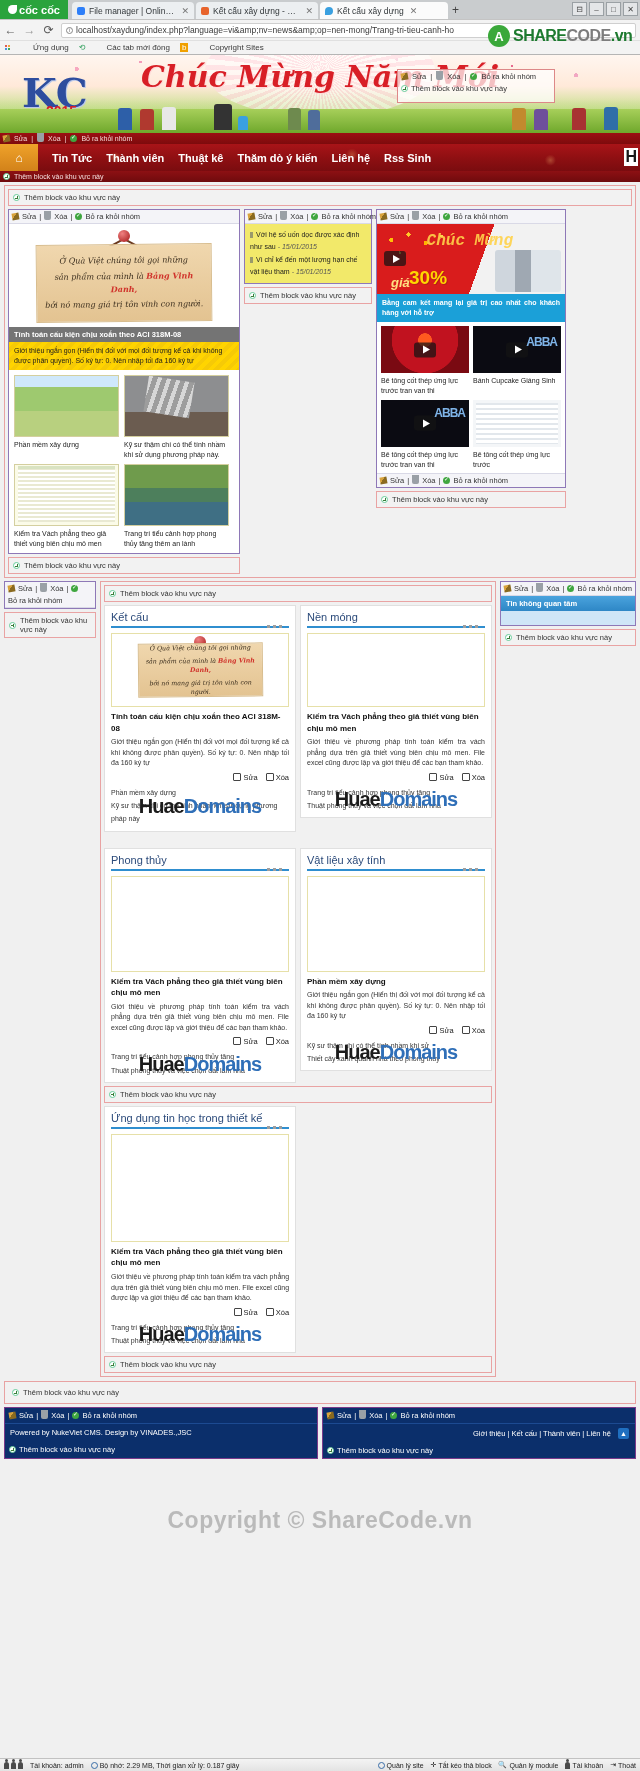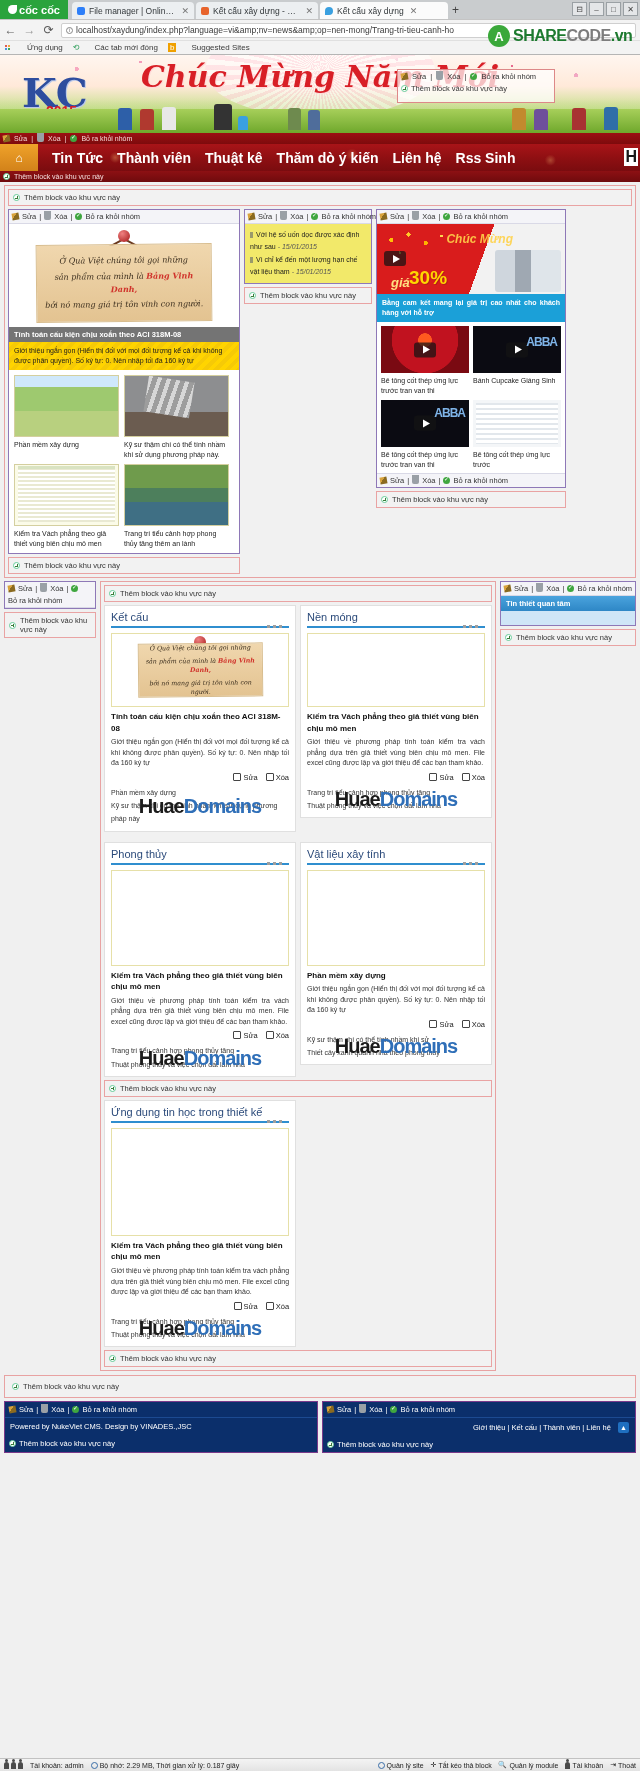--- a/index.html
+++ b/index.html
@@ -30,21 +30,21 @@
     align-items:center; gap:6px; padding:0 4px; border-top:1px solid #c4c4c4;}
   .navbtn{ font-size:12px; color:#9a9a9a; width:13px; text-align:center;}
   .navbtn.on{ color:#5b5b5b;}
   .omni{ flex:1; height:15px; background:#fff; border:1px solid #cfcfcf;
     border-radius:2px; display:flex;align-items:center; gap:3px; padding:0 4px;
     font-size:8.5px; color:#3a3a3a; overflow:hidden; white-space:nowrap;}
   .omni .infoi{ width:7px;height:7px;border:1px solid #888;border-radius:50%;
     font-size:5px; color:#666; display:flex;align-items:center;justify-content:center; flex:none;}
   .bookbar{ height:14px; background:#f3f3f3; display:flex; align-items:center;
     gap:10px; padding:0 5px; font-size:8px; color:#3a3a3a; border-top:1px solid #e0e0e0;}
-  .bookbar .bi{ display:flex;align-items:flex-end;gap:15px;}
+  .bookbar .bi{ display:flex;align-items:flex-end;gap:21px;}
   .grid3{ display:inline-block; width:7px;height:7px;
     background:
       radial-gradient(circle 1px at 1px 1px,#e05a4f 99%,transparent),
       radial-gradient(circle 1px at 4px 1px,#f0a63c 99%,transparent),
       radial-gradient(circle 1px at 1px 4px,#4b8fe0 99%,transparent),
       radial-gradient(circle 1px at 4px 4px,#3fa85a 99%,transparent);}
   .sharebadge{ position:absolute; right:2px; top:19px; width:150px;height:34px;
     display:flex; align-items:center; gap:3px; pointer-events:none;}
   .sharebadge .ring{ width:22px;height:22px;border-radius:50%;background:#3aa83a;
     display:flex;align-items:center;justify-content:center;color:#fff;font-size:13px;font-weight:bold;}
@@ -92,21 +92,21 @@
     display:flex; align-items:center;}
   .navwrap:before{ content:""; position:absolute; inset:0;
     background:radial-gradient(circle 8px at 18% 50%, rgba(255,200,120,.35) 0%, transparent 70%),
                radial-gradient(circle 9px at 55% 40%, rgba(255,190,110,.3) 0%, transparent 70%),
                radial-gradient(circle 8px at 86% 60%, rgba(255,200,120,.3) 0%, transparent 70%);}
   .homecell{ position:relative; width:38px; height:27px;
     background:linear-gradient(180deg,#efa22a,#d2821a);
     display:flex;align-items:center;justify-content:center; color:#fff; font-size:12px;}
   .navwrap ul{ position:relative; list-style:none; display:flex; align-items:center; gap:14px;
     padding-left:14px; }
-  .navwrap li{ color:#fff; font-size:14px; font-weight:bold; white-space:nowrap;}
+  .navwrap li{ color:#fff; font-size:11px; font-weight:bold; white-space:nowrap;}
   .navH{ position:absolute; right:2px; top:4px; font-size:16px; font-weight:bold;
     color:#1a1a1a; background:#fff; padding:0 1px;}
   .addbar{ height:11px; background:linear-gradient(180deg,#8d1013,#6f0b0d);
     display:flex;align-items:center; gap:4px; padding:0 3px; font-size:7px; color:#f6dede;}
 
   
   .addzone{ border:1px solid #e9a3a3; background:#f2f2f2; color:#333;
     font-size:7.5px; padding:3px 4px; display:flex;align-items:center;gap:4px;}
   .plusi{ display:inline-block; width:7px;height:7px;border:1px solid #6c9; border-radius:50%;
     position:relative; flex:none; background:#fff;}
@@ -179,22 +179,22 @@
   
   .vidhero{ position:relative; height:70px;
     background:linear-gradient(110deg,#d91c1c 0 55%, #f2f2f2 55% 100%);}
   .vidhero .blossom{ position:absolute; left:4px; top:4px; width:86px;height:40px;
     background:
       radial-gradient(circle 3px at 12% 30%,#ffc107 70%,transparent 71%),
       radial-gradient(circle 3px at 32% 16%,#ffca28 70%,transparent 71%),
       radial-gradient(circle 3px at 52% 38%,#ffb300 70%,transparent 71%),
       radial-gradient(circle 2px at 70% 20%,#ffd54f 70%,transparent 71%),
       radial-gradient(circle 2px at 22% 62%,#ffd54f 70%,transparent 71%);}
-  .vidhero .cmnm{ position:absolute; right:52px; top:8px; font-family:Liberation Sans, sans-serif;
-    font-style:italic; font-weight:bold; font-size:12px; color:#ffd24a; opacity:.9;}
+  .vidhero .cmnm{ position:absolute; right:52px; top:8px; font-family:Liberation Mono, monospace;
+    font-style:italic; font-weight:bold; font-size:16px; color:#ffd24a; opacity:.9;}
   .vidhero .phones{ position:absolute; right:4px; bottom:2px; width:66px;height:42px;
     background:linear-gradient(90deg,#cfd6dd 0 30%,#9fa8b2 30% 55%,#dfe5ea 55% 100%);
     border-radius:3px;}
   .vidhero .pct{ position:absolute; left:32px; bottom:5px; font-size:19px; font-weight:bold;
     color:#ffd600; text-shadow:1px 1px 0 #b71c1c;}
   .vidhero .gia{ position:absolute; left:14px; bottom:4px; font-size:13px; font-weight:bold;
     font-style:italic; color:#ffe082;}
   .play{ position:absolute; width:22px;height:15px; background:rgba(20,20,20,.72);
     border-radius:3px; display:flex;align-items:center;justify-content:center;}
   .play:after{ content:""; border-left:7px solid #fff; border-top:4.5px solid transparent;
@@ -331,21 +331,21 @@
       <span class="bi">
         <span class="grid3"></span>
         <span>Ứng dụng</span>
       </span>
       <span class="bi">
         <span style="color:#2e9e5a">⟲</span>
         <span>Các tab mới đóng</span>
       </span>
       <span class="bi">
         <span style="background:#f0a000;color:#fff;padding:0 2px">b</span>
-        <span>Suggested Sites</span>
+        <span>Copyright Sites</span>
       </span>
     </div>
     <div class="sharebadge">
       <span class="ring">A</span>
       <span class="txt"><span>SHARE</span><b>CODE</b><span>.vn</span></span>
     </div>
   </div>
 
   <div class="site">
 
@@ -640,21 +640,21 @@
                   <span><span class="ic2"></span><span>Xóa</span></span>
                 </div>
                 <div class="hdlist">
                   <div>Trang trí tiểu cảnh hợp phong thủy tăng</div>
                   <div>Thuật phong thủy và việc chọn đất làm nhà</div>
                   <div class="wm"><span class="a">Huae</span><span class="b">Domains</span></div>
                 </div>
               </div>
             </div>
 
-            <div class="row" style="margin-top:10px">
+            <div class="row" style="margin-top:16px">
               <div class="sec" style="width:50%">
                 <h3>Phong thủy</h3>
                 <div class="rule"></div>
                 <div class="artimg sheet" style="height:96px"></div>
                 <div class="arth">Kiểm tra Vách phẳng theo giả thiết vùng biên chịu mô men</div>
                 <div class="artp">Giới thiệu về phương pháp tính toán kiểm tra vách phẳng dựa trên giả thiết vùng biên chịu mô men. File excel cũng được lập và giới thiệu để các bạn tham khảo.</div>
                 <div class="artacts">
                   <span><span class="ic2"></span><span>Sửa</span></span>
                   <span><span class="ic2"></span><span>Xóa</span></span>
                 </div>
@@ -721,21 +721,21 @@
               <span class="ic pen"></span>
               <span>Sửa</span>
               <span>|</span>
               <span class="ic trash"></span>
               <span>Xóa</span>
               <span>|</span>
               <span class="ic check"></span>
               <span>Bỏ ra khỏi nhóm</span>
             </div>
             <div class="qt">
-              <div class="hd">Tin thiết quan tâm</div>
+              <div class="hd">Tin không quan tâm</div>
               <div class="bd"></div>
             </div>
           </div>
           <div class="addzone" style="margin-top:3px">
             <span class="plusi"></span>
             <span>Thêm block vào khu vực này</span>
           </div>
         </div>
       </div>
 
@@ -787,20 +787,21 @@
           </div>
           <div class="tb" style="border:none">
             <span class="plusi"></span>
             <span>Thêm block vào khu vực này</span>
           </div>
         </div>
       </div>
 
     </div>
 
+    <div class="bigwm">Copyright © ShareCode.vn</div>
   </div>
 
   <div class="adminbar">
     <div class="g">
       <span class="it">
         <span class="person"></span>
         <span class="person"></span>
         <span class="person"></span>
       </span>
       <span class="it">Tài khoản: admin</span>

